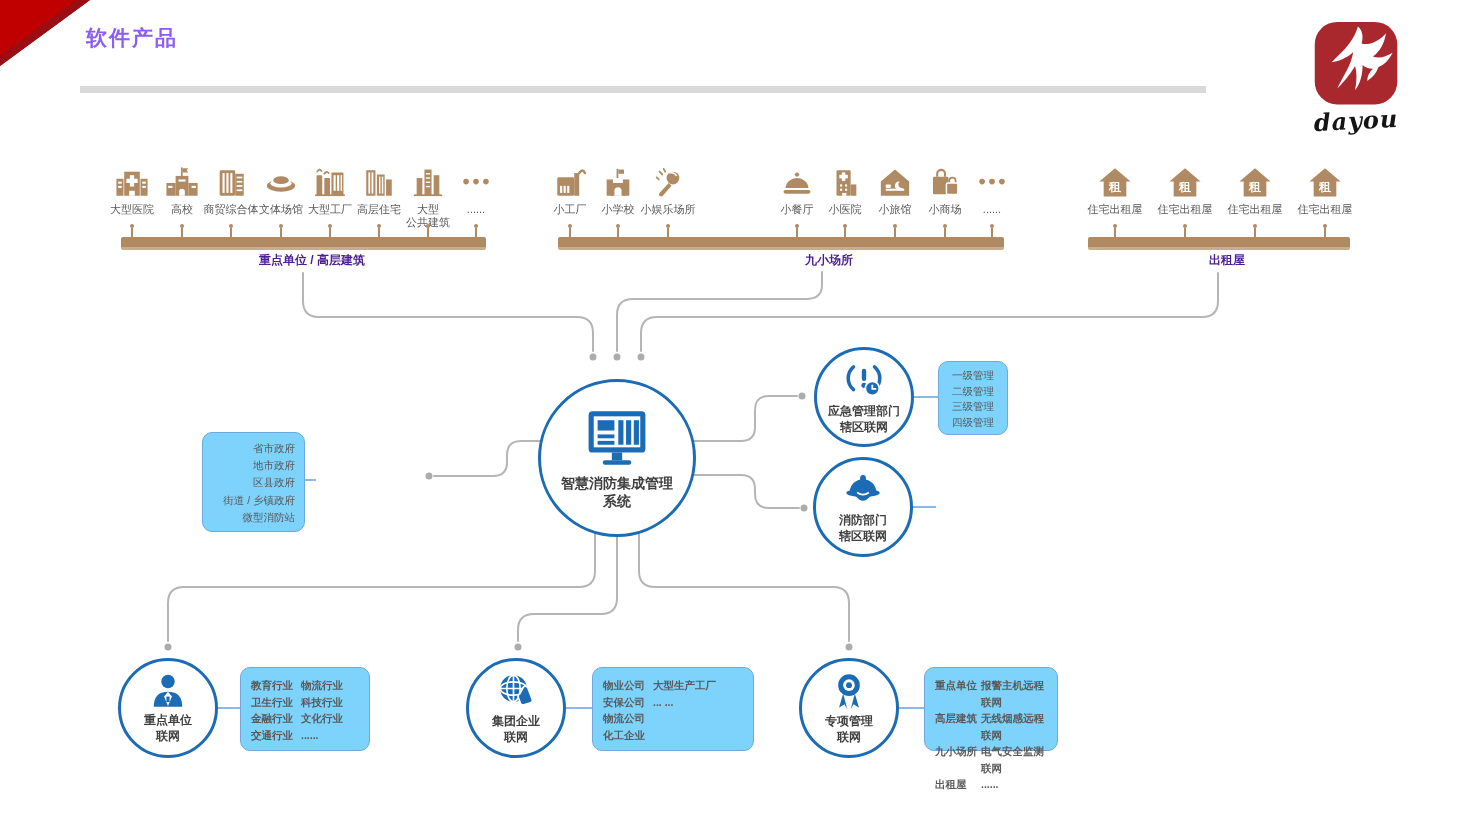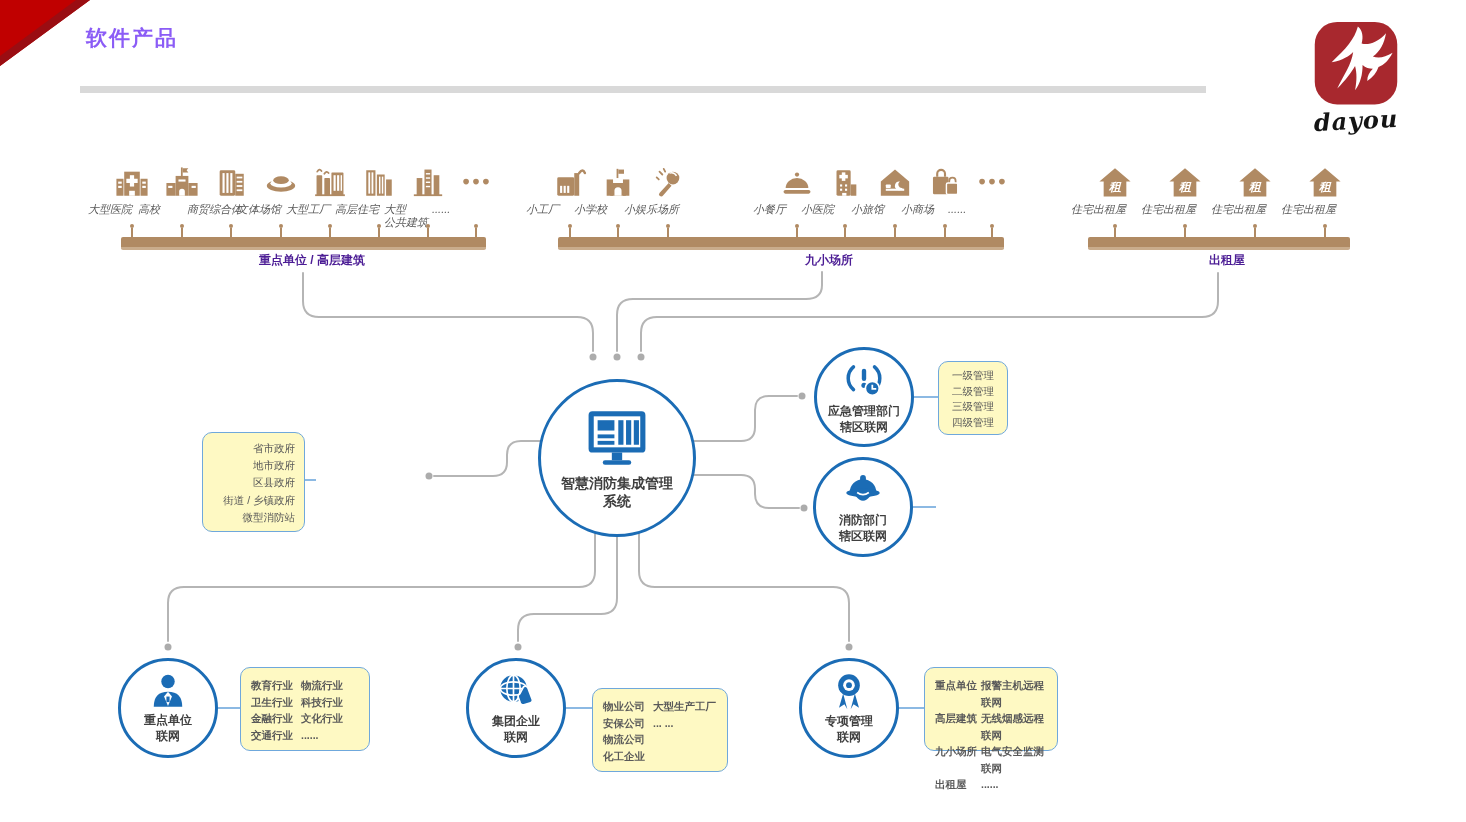--- a/index.html
+++ b/index.html
@@ -9,21 +9,21 @@
   .ribbon{position:absolute;left:0;top:0;z-index:5;}
   .section-title{position:absolute;left:86px;top:24px;font-size:21px;font-weight:bold;color:#8b5cf6;letter-spacing:2px;}
   .page-title{position:absolute;left:737px;top:32px;transform:translateX(-50%);
               font-family:"Liberation Serif",serif;font-size:27px;font-weight:bold;color:#111;letter-spacing:2px;white-space:nowrap;}
   .hdr-rule{position:absolute;left:80px;top:86px;width:1126px;height:7px;background:#d9d9d9;}
   .logo{position:absolute;left:1306px;top:20px;width:100px;text-align:center;}
   .logo svg{display:block;margin:0 auto;}
   .logo-text{font-family:"DejaVu Serif",serif;font-style:italic;font-weight:bold;font-size:24px;color:#151515;
              letter-spacing:1px;transform:rotate(-3deg);margin-top:-4px;}
   
-  .icon-col{position:absolute;top:166px;width:88px;margin-left:-44px;color:#B08A63;font-style:italic;}
+  .icon-col{position:absolute;top:166px;width:88px;margin-left:-44px;text-align:center;color:#B08A63;}
   .icon-col svg{height:34px;width:46px;display:block;margin:0 auto 3px;}
   .icon-label{font-size:11px;color:#595959;line-height:13px;white-space:pre-line;}
   .bar{position:absolute;top:237px;height:10px;background:#B08A63;border-bottom:3px solid #C9AC8C;border-radius:2px;}
   .bar .t{position:absolute;top:-9px;width:2px;height:9px;background:#B08A63;}
   .bar .t::before{content:"";position:absolute;top:-4px;left:-1px;width:4px;height:4px;border-radius:50%;background:#B08A63;}
   .bar-label{position:absolute;top:252px;transform:translateX(-50%);font-size:12px;font-weight:bold;color:#4c1d95;white-space:nowrap;margin-left:9px;}
   
   .wires{position:absolute;left:0;top:0;z-index:1;}
   
   .node{position:absolute;background:#fff;border:3px solid #1B6CB5;border-radius:50%;
@@ -33,33 +33,33 @@
   .node-center{left:538px;top:379px;width:158px;height:158px;}
   .node-center .circle-label{font-size:14px;margin-top:6px;}
   .node-gov{left:315px;top:435px;width:104px;height:104px;}
   .node-emergency{left:814px;top:347px;width:100px;height:100px;}
   .node-fire{left:813px;top:457px;width:100px;height:100px;}
   .node-industry{left:118px;top:658px;width:100px;height:100px;}
   .node-enterprise{left:466px;top:658px;width:100px;height:100px;}
   .node-special{left:799px;top:658px;width:100px;height:100px;}
   .node-sm .circle-label{font-size:12px;margin-top:3px;}
   
-  .box{position:absolute;background:#fef9c3;border:1.5px solid #6FA8DC;border-radius:10px;
+  .box{position:absolute;background:#7dd3fc;border:1.5px solid #6FA8DC;border-radius:10px;
        color:#595959;z-index:2;box-sizing:border-box;font-size:10.5px;}
   .box-gov{left:202px;top:432px;width:103px;height:100px;padding:7px 9px;text-align:right;}
   .box-gov div{line-height:17.2px;}
   .box-emergency{left:938px;top:361px;width:70px;height:74px;padding:6px 0;text-align:center;}
   .box-fire{left:936px;top:471px;width:70px;height:74px;padding:6px 0;text-align:center;}
   .box-emergency div,.box-fire div{line-height:15.5px;}
   .box-cols{padding:9px 10px;}
   .box-cols .row{display:flex;line-height:16.5px;font-weight:bold;}
   .box-cols .c1{flex:0 0 50px;}
   .box-cols .c2{flex:1;}
   .box-industry{left:240px;top:667px;width:130px;height:84px;}
-  .box-enterprise{left:592px;top:667px;width:136px;height:84px;margin-top:21px;}
+  .box-enterprise{left:592px;top:667px;width:162px;height:84px;}
   .box-special{left:924px;top:667px;width:134px;height:84px;}
   .box-special .c1{flex:0 0 46px;}
 </style>
 </head>
 <body>
 
 <svg width="0" height="0" style="position:absolute">
   <defs>
     <symbol id="sym-hospital" viewBox="0 0 48 48">
       <rect x="2" y="18" width="10" height="24" fill="currentColor"></rect>

